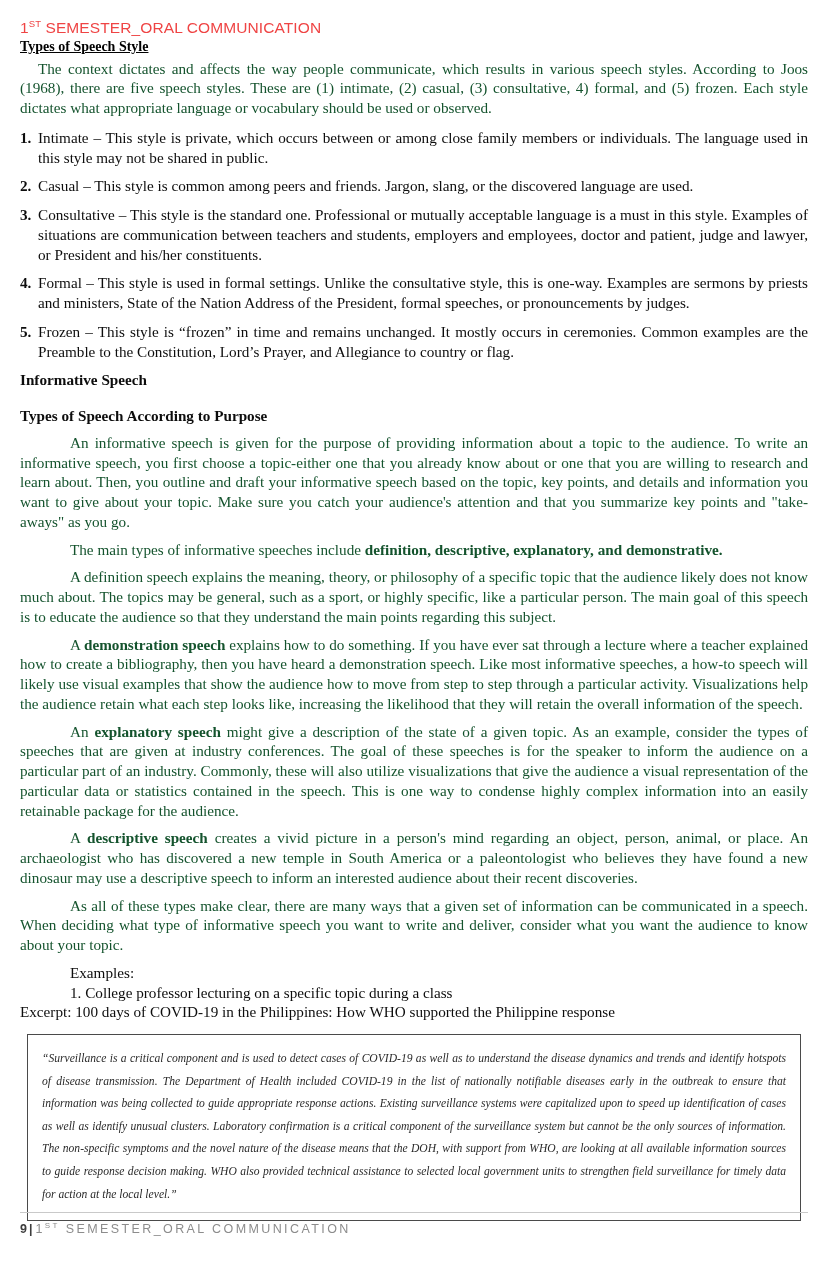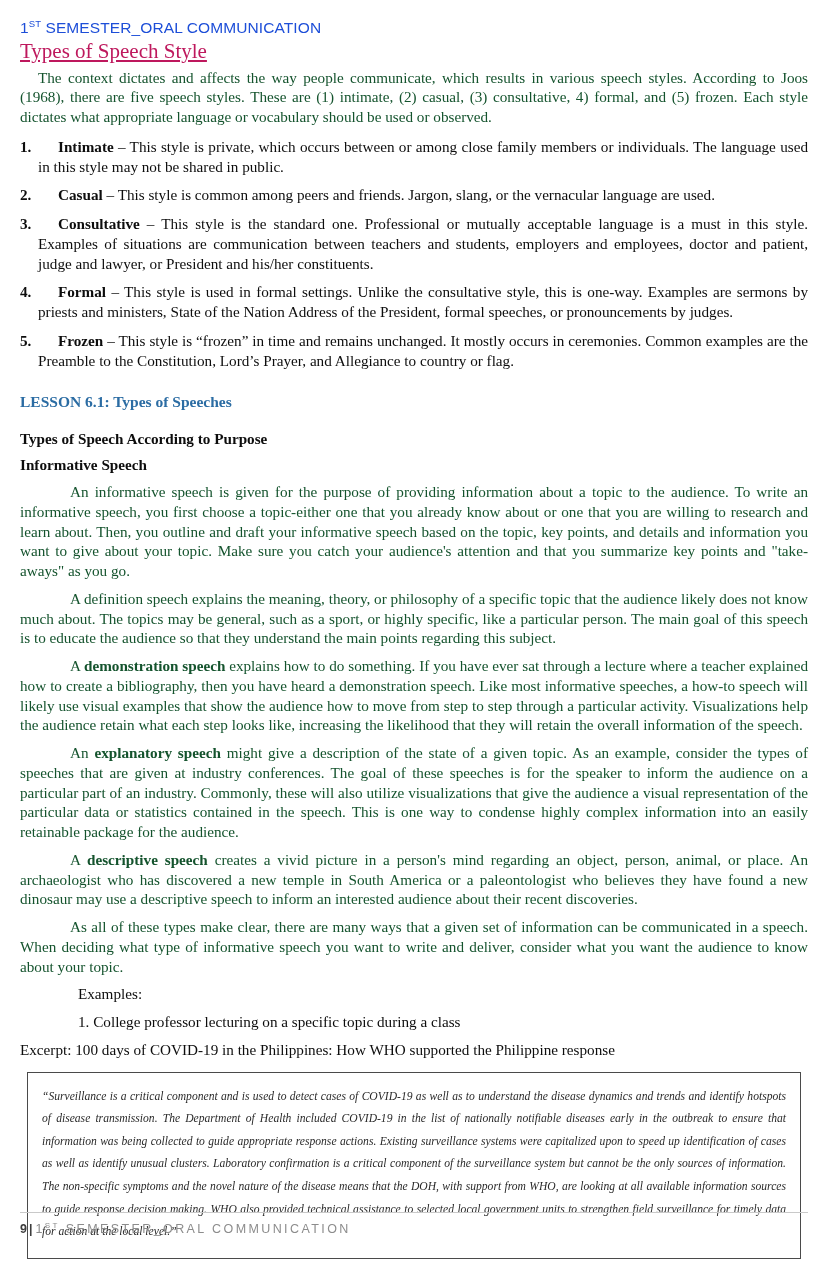--- a/index.html
+++ b/index.html
@@ -21,35 +21,35 @@
     height: 1266px;
     box-sizing: border-box;
     padding: 18px 20px 0 20px;
   }
 
   
   .doc-title {
     font-family: "Liberation Sans", "DejaVu Sans", sans-serif;
     font-size: 15.5px;
     line-height: 1.25;
-    color: #1d4ed8;
+    color: #ef4444;
     margin: 0 0 1px 0;
     letter-spacing: 0.1px;
   }
   .doc-title sup {
     font-size: 9.5px;
     vertical-align: super;
     line-height: 0;
   }
 
   
   .blue-underline-heading {
-    color: #be185d;
-    font-weight: normal;
-    font-size: 21px;
+    color: #000000;
+    font-weight: bold;
+    font-size: 14px;
     text-decoration: underline;
     margin: 0 0 2px 0;
     line-height: 1.3;
   }
 
   
   .lesson-heading {
     color: #2b6ca3;
     font-weight: bold;
     font-size: 15.5px;
@@ -89,38 +89,38 @@
   .style-item .num {
     flex: 0 0 auto;
     font-weight: bold;
     width: 18px;
     text-align: left;
   }
   .style-item .txt {
     flex: 1 1 auto;
     text-align: justify;
   }
-  .style-item .txt b { font-weight: bold; margin-left: 20px; }
+  .style-item .txt b { font-weight: normal; }
 
   
   .sub-bold {
     font-size: 15.2px;
     font-weight: bold;
     margin: 0 0 7px 0;
     line-height: 1.3;
   }
   .sub-bold.gap-top { margin-top: 16px; }
 
   
   .examples {
     margin: 6px 0 0 50px;
     font-size: 15.2px;
     line-height: 1.30;
   }
-  .examples div { margin: 8px; }
+  .examples div { margin: 0; }
 
   
   .excerpt-line {
     font-size: 15.2px;
     line-height: 1.3;
     margin: 0 0 0 0;
   }
 
   
   .quote-box {
@@ -186,48 +186,48 @@
 
   <div class="style-list">
 
     <div class="style-item">
       <span class="num">1.</span>
       <span class="txt"><b>Intimate</b><span> – </span><span>This style is private, which occurs between or among close family members or individuals. The language used in this style may not be shared in public.</span></span>
     </div>
 
     <div class="style-item">
       <span class="num">2.</span>
-      <span class="txt"><b>Casual</b><span> – </span><span>This style is common among peers and friends. Jargon, slang, or the vernacular language are used.</span></span>
+      <span class="txt"><b>Casual</b><span> – </span><span>This style is common among peers and friends. Jargon, slang, or the discovered language are used.</span></span>
     </div>
 
     <div class="style-item">
       <span class="num">3.</span>
       <span class="txt"><b>Consultative</b><span> – </span><span>This style is the standard one. Professional or mutually acceptable language is a must in this style. Examples of situations are communication between teachers and students, employers and employees, doctor and patient, judge and lawyer, or President and his/her constituents.</span></span>
     </div>
 
     <div class="style-item">
       <span class="num">4.</span>
       <span class="txt"><b>Formal</b><span> – </span><span>This style is used in formal settings. Unlike the consultative style, this is one-way. Examples are sermons by priests and ministers, State of the Nation Address of the President, formal speeches, or pronouncements by judges.</span></span>
     </div>
 
     <div class="style-item">
       <span class="num">5.</span>
       <span class="txt"><b>Frozen</b><span> – </span><span>This style is “frozen” in time and remains unchanged. It mostly occurs in ceremonies. Common examples are the Preamble to the Constitution, Lord’s Prayer, and Allegiance to country or flag.</span></span>
     </div>
 
   </div>
 
-  <div class="lesson-heading">LESSON 6.1: Types of Speeches</div>
+
+  <div class="sub-bold">Informative Speech</div>
 
   <div class="sub-bold gap-top">Types of Speech According to Purpose</div>
 
-  <div class="sub-bold">Informative Speech</div>
-
   <p class="body tab-indent">An informative speech is given for the purpose of providing information about a topic to the audience. To write an informative speech, you first choose a topic-either one that you already know about or one that you are willing to research and learn about. Then, you outline and draft your informative speech based on the topic, key points, and details and information you want to give about your topic. Make sure you catch your audience's attention and that you summarize key points and "take-aways" as you go.</p>
 
+  <p class="body tab-indent no-just"><span>The main types of informative speeches include </span><b>definition, descriptive, explanatory, and demonstrative.</b></p>
 
   <p class="body tab-indent">A definition speech explains the meaning, theory, or philosophy of a specific topic that the audience likely does not know much about. The topics may be general, such as a sport, or highly specific, like a particular person. The main goal of this speech is to educate the audience so that they understand the main points regarding this subject.</p>
 
   <p class="body tab-indent"><span>A </span><b>demonstration speech</b><span> explains how to do something. If you have ever sat through a lecture where a teacher explained how to create a bibliography, then you have heard a demonstration speech. Like most informative speeches, a how-to speech will likely use visual examples that show the audience how to move from step to step through a particular activity. Visualizations help the audience retain what each step looks like, increasing the likelihood that they will retain the overall information of the speech.</span></p>
 
   <p class="body tab-indent"><span>An </span><b>explanatory speech</b><span> might give a description of the state of a given topic. As an example, consider the types of speeches that are given at industry conferences. The goal of these speeches is for the speaker to inform the audience on a particular part of an industry. Commonly, these will also utilize visualizations that give the audience a visual representation of the particular data or statistics contained in the speech. This is one way to condense highly complex information into an easily retainable package for the audience.</span></p>
 
   <p class="body tab-indent"><span>A </span><b>descriptive speech</b><span> creates a vivid picture in a person's mind regarding an object, person, animal, or place. An archaeologist who has discovered a new temple in South America or a paleontologist who believes they have found a new dinosaur may use a descriptive speech to inform an interested audience about their recent discoveries.</span></p>
 
   <p class="body tab-indent">As all of these types make clear, there are many ways that a given set of information can be communicated in a speech. When deciding what type of informative speech you want to write and deliver, consider what you want the audience to know about your topic.</p>

